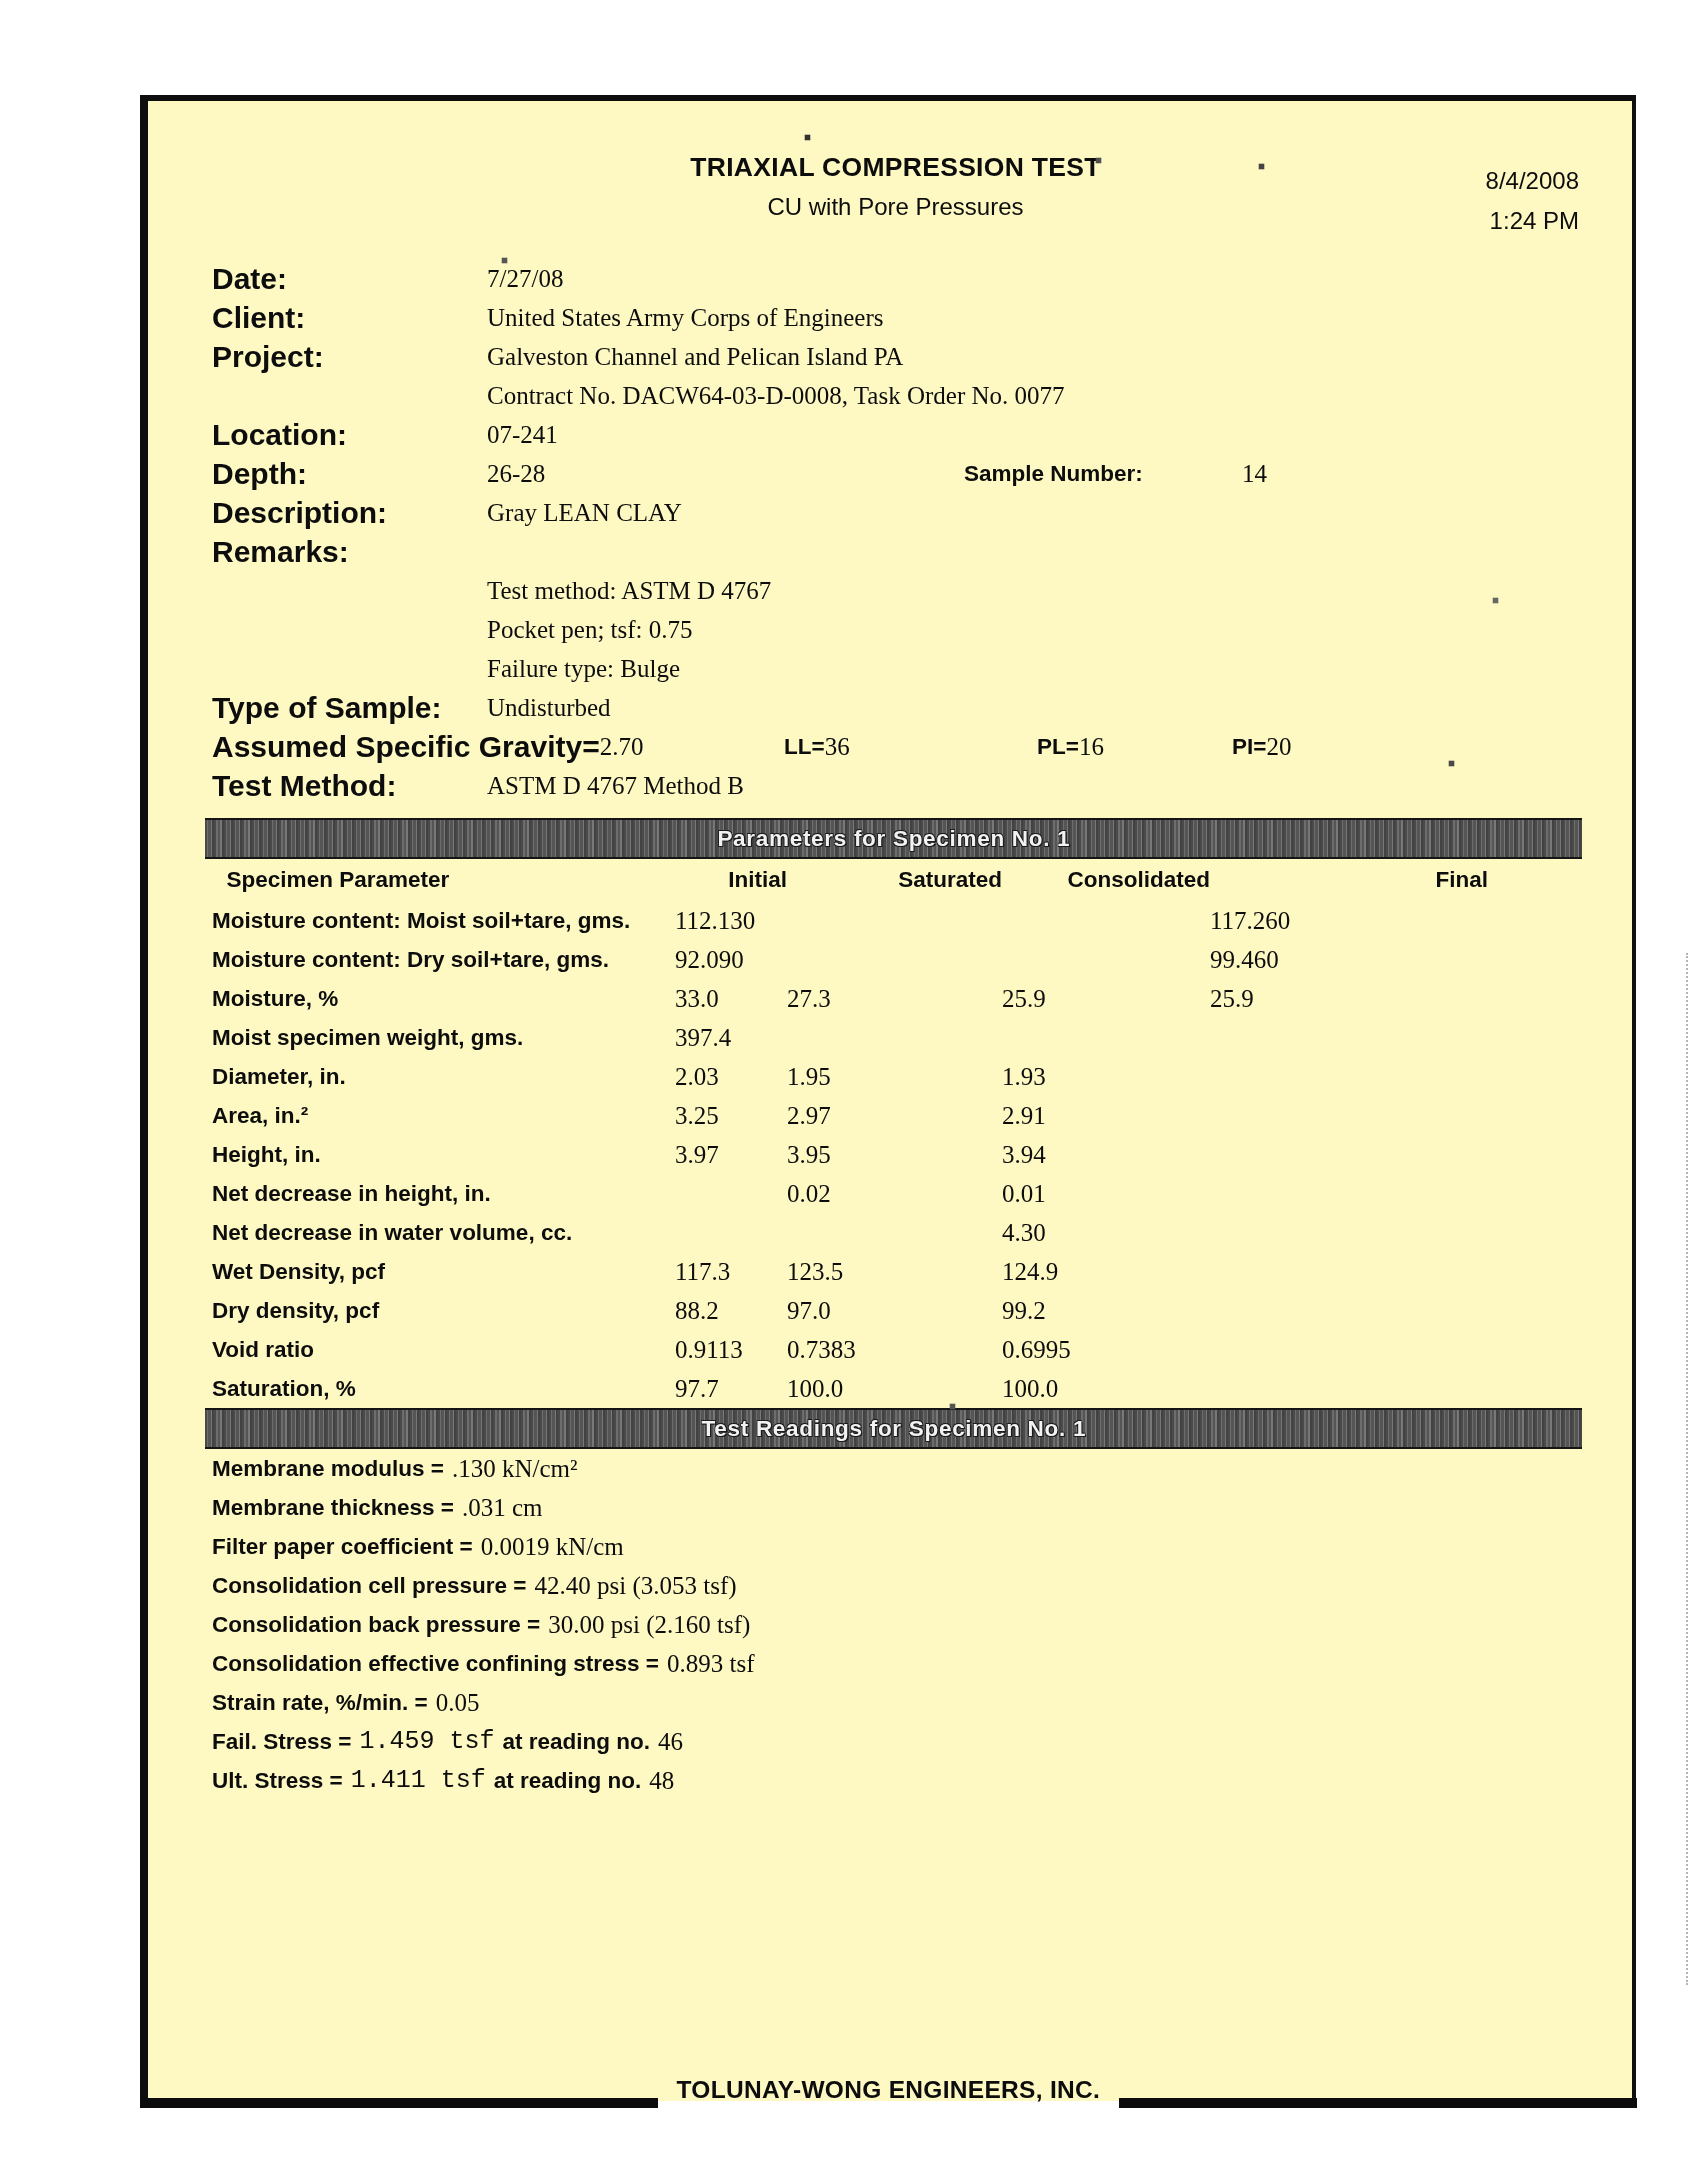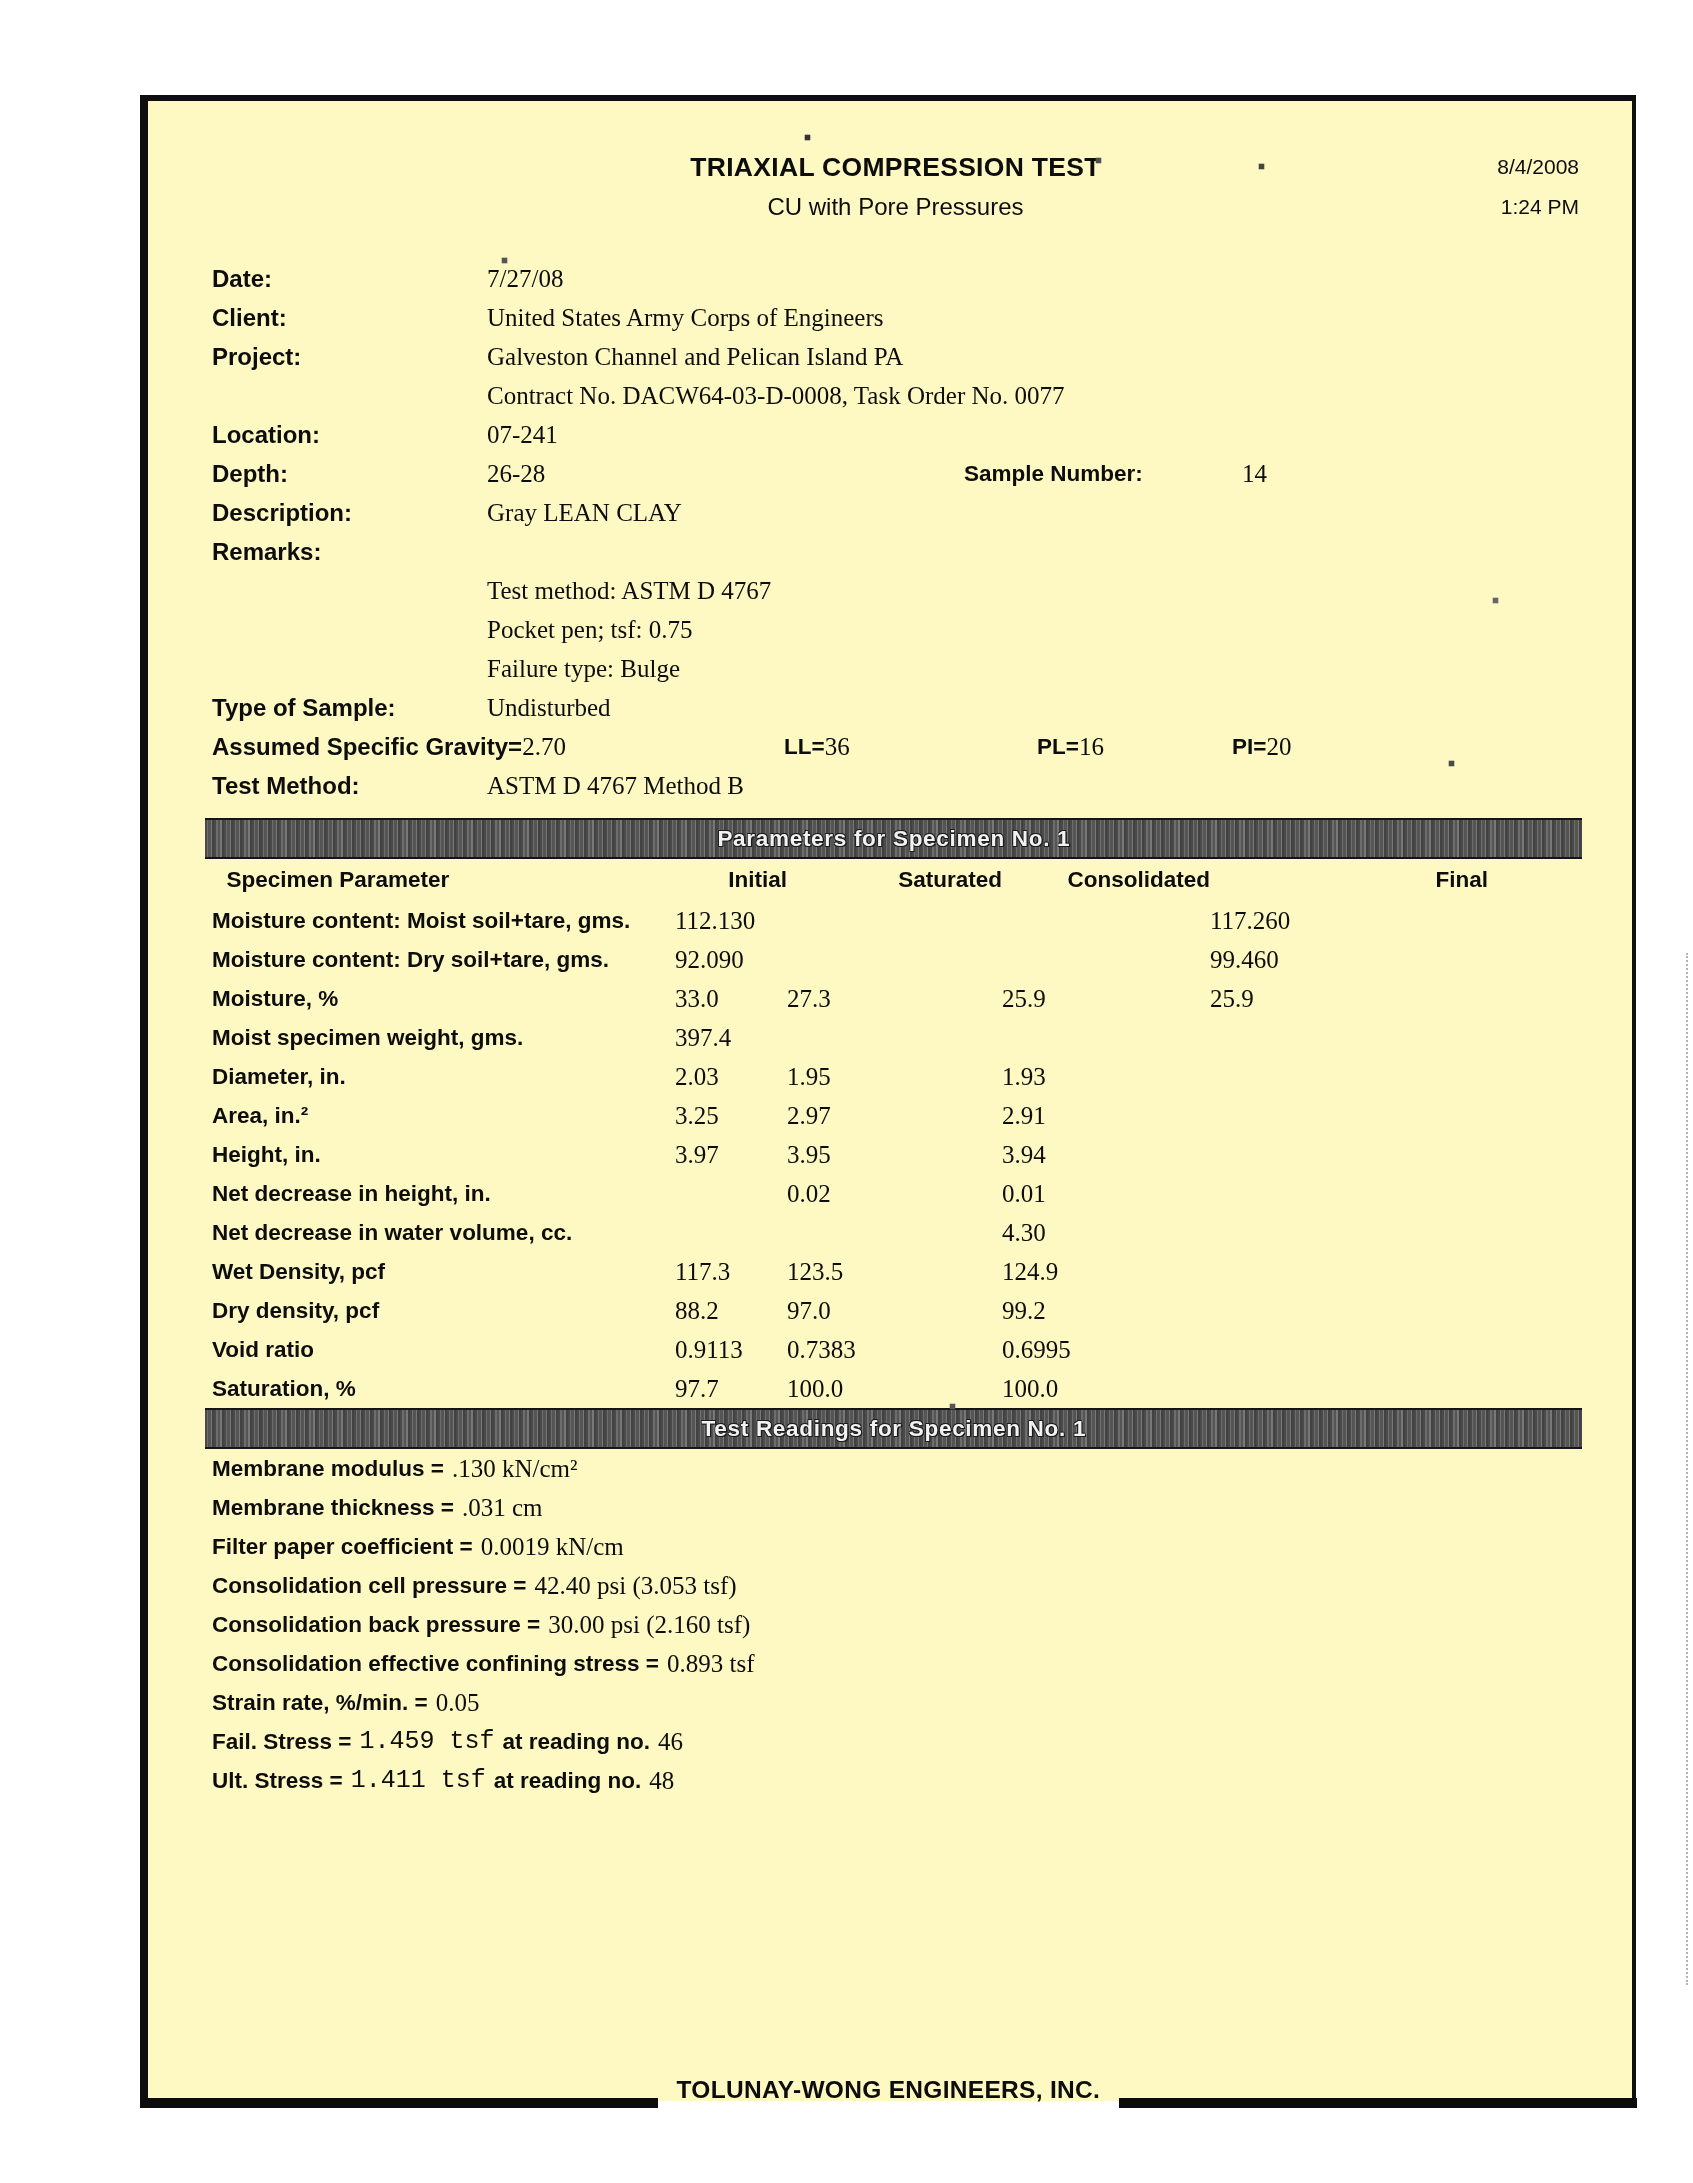--- a/index.html
+++ b/index.html
@@ -13,27 +13,27 @@
     border-top:6.6px solid #0e0e0e;border-left:8px solid #0e0e0e;border-right:4.6px solid #101010;
     box-sizing:border-box;background:#fef9c3;
   }
   .content{position:relative;width:100%;height:100%;box-sizing:border-box;padding:46px 53px 0 64px;}
 
   
   .doc-header{position:relative;height:79px;}
   .title-line{height:40px;display:flex;align-items:center;justify-content:center;}
   .doc-title{font-weight:bold;font-size:26.5px;letter-spacing:0.3px;}
   .doc-subtitle{font-size:24px;}
-  .print-stamp{position:absolute;right:0;top:0;text-align:right;font-size:21px;line-height:40px;}
+  .print-stamp{position:absolute;right:0;top:14px;text-align:right;font-size:24px;line-height:40px;}
 
   .spacer{height:33px;}
 
   
   .irow{position:relative;height:39px;display:flex;align-items:center;}
-  .ilabel{display:inline-block;width:275px;flex:0 0 275px;font-weight:bold;font-size:24px;white-space:nowrap;}
+  .ilabel{display:inline-block;width:275px;flex:0 0 275px;font-weight:bold;font-size:30px;white-space:nowrap;}
   .ival{font-family:"Liberation Serif",serif;font-size:25px;white-space:nowrap;}
   .abs{position:absolute;top:0;height:39px;display:flex;align-items:center;white-space:nowrap;}
   .lbl-b{font-weight:bold;font-size:22.5px;}
   .val-s{font-family:"Liberation Serif",serif;font-size:25px;}
   .irow-grav .ilabel{width:auto;flex:0 0 auto;}
 
   
   .banner{
     height:37px;margin-left:-6.6px;margin-right:-3.3px;
     border-top:2.6px solid #151515;border-bottom:2.6px solid #151515;

